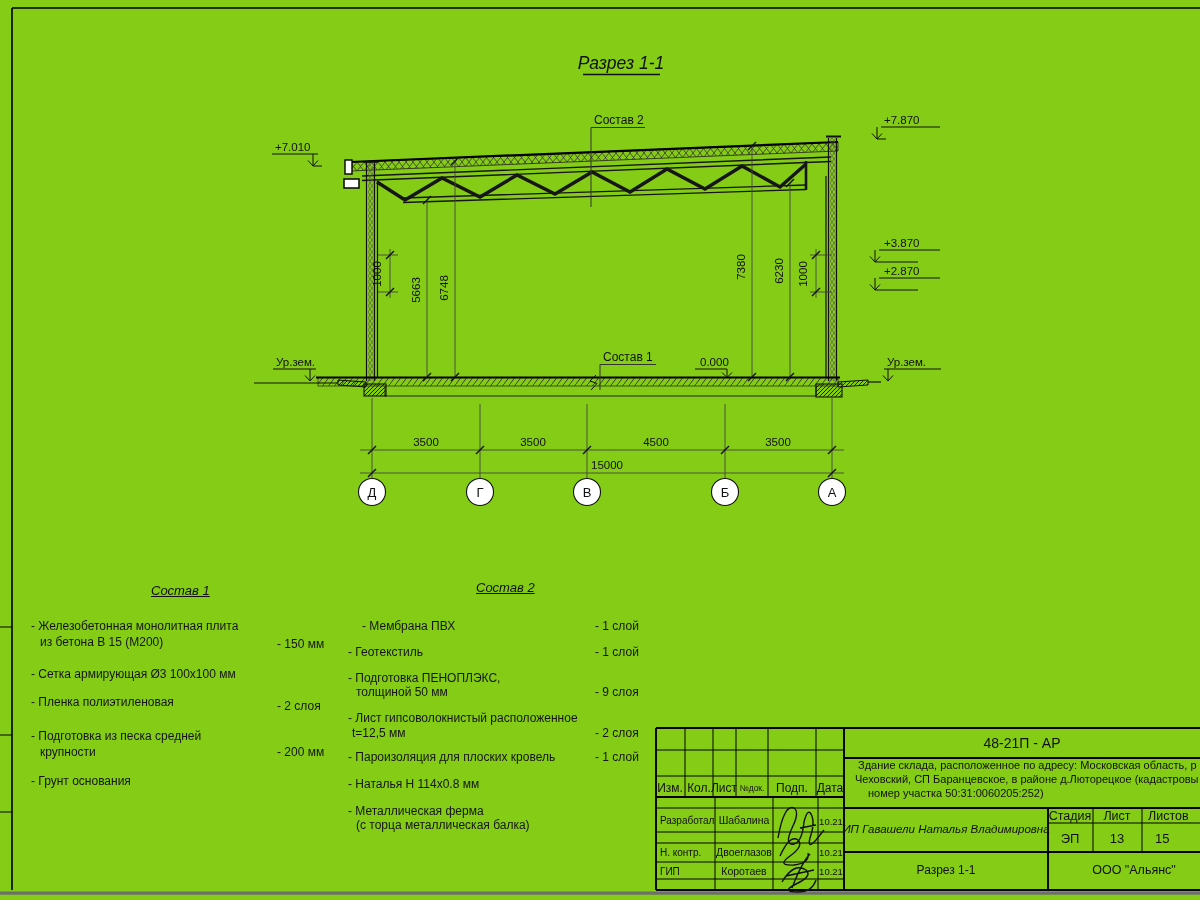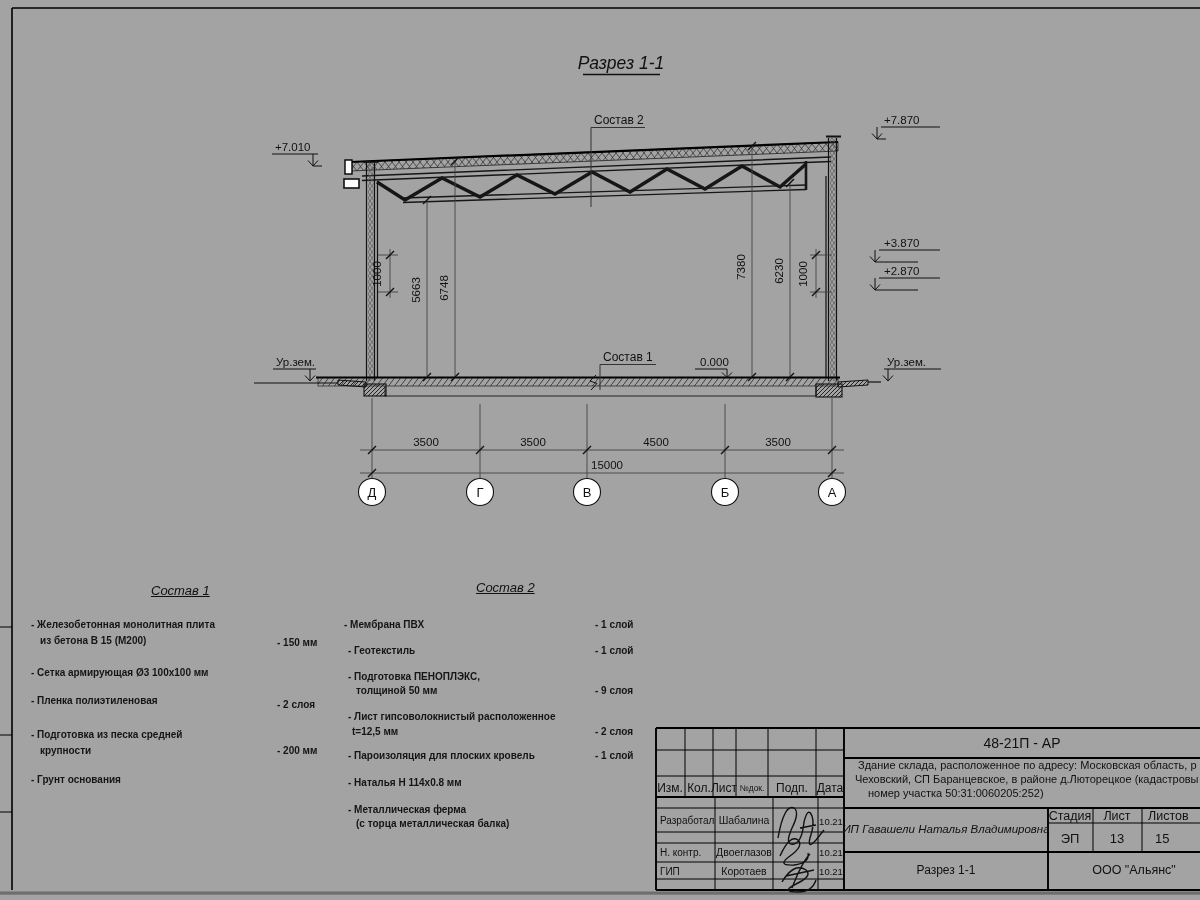--- a/index.html
+++ b/index.html
@@ -1,20 +1,20 @@
 <!DOCTYPE html>
 <html><head>
 <meta charset="utf-8">
 <style>
   html,body{margin:0;padding:0;background:#fff;}
-  .page{position:relative;width:1200px;height:900px;background:#a3a3a3;overflow:hidden;
+  .page{position:relative;width:1200px;height:900px;background:#84cc16;overflow:hidden;
         font-family:"Liberation Sans", sans-serif;color:#111;}
   svg{position:absolute;left:0;top:0;}
   svg text{font-family:"Liberation Sans", sans-serif;fill:#111;}
-  .t{position:absolute;white-space:nowrap;font-size:10px;color:#151515;font-weight:bold;}
+  .t{position:absolute;white-space:nowrap;font-size:12px;color:#151515;}
   .hdr{position:absolute;white-space:nowrap;font-size:13px;font-style:italic;
        text-decoration:underline;color:#111;}
 </style>
 </head>
 <body>
 
 <div class="page">
 
 <svg width="1200" height="900" viewBox="0 0 1200 900">
   <defs>
@@ -216,21 +216,21 @@
   <div class="t" style="left:31px;top:695px">- Пленка полиэтиленовая</div>
   <div class="t" style="left:277px;top:699px">-  2 слоя</div>
   <div class="t" style="left:31px;top:729px">- Подготовка из песка средней</div>
   <div class="t" style="left:40px;top:745px">крупности</div>
   <div class="t" style="left:277px;top:745px">- 200 мм</div>
   <div class="t" style="left:31px;top:774px">- Грунт основания</div>
 </div>
 
 <div>
   <div class="hdr" style="left:476px;top:580px">Состав 2</div>
-  <div class="t" style="left:344px;top:619px">- Мембрана ПВХ</div>
+  <div class="t" style="left:362px;top:619px">- Мембрана ПВХ</div>
   <div class="t" style="left:595px;top:619px">- 1 слой</div>
   <div class="t" style="left:348px;top:645px">- Геотекстиль</div>
   <div class="t" style="left:595px;top:645px">- 1 слой</div>
   <div class="t" style="left:348px;top:671px">- Подготовка ПЕНОПЛЭКС,</div>
   <div class="t" style="left:356px;top:685px">толщиной 50 мм</div>
   <div class="t" style="left:595px;top:685px">- 9 слоя</div>
   <div class="t" style="left:348px;top:711px">- Лист гипсоволокнистый расположенное</div>
   <div class="t" style="left:352px;top:726px">t=12,5 мм</div>
   <div class="t" style="left:595px;top:726px">- 2 слоя</div>
   <div class="t" style="left:348px;top:750px">- Пароизоляция для плоских кровель</div>

